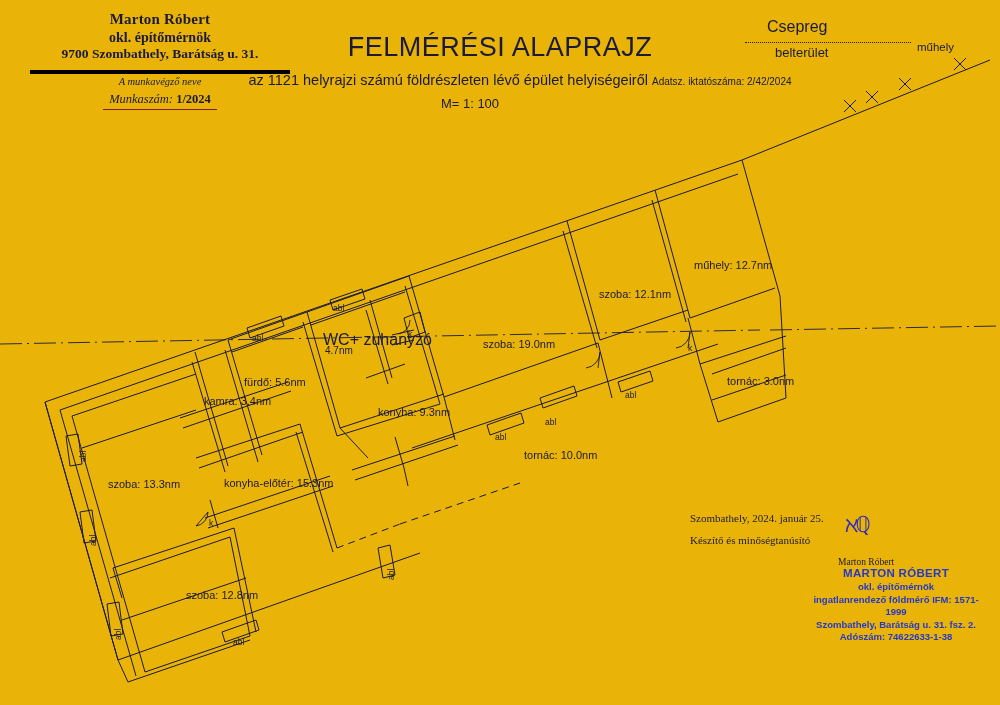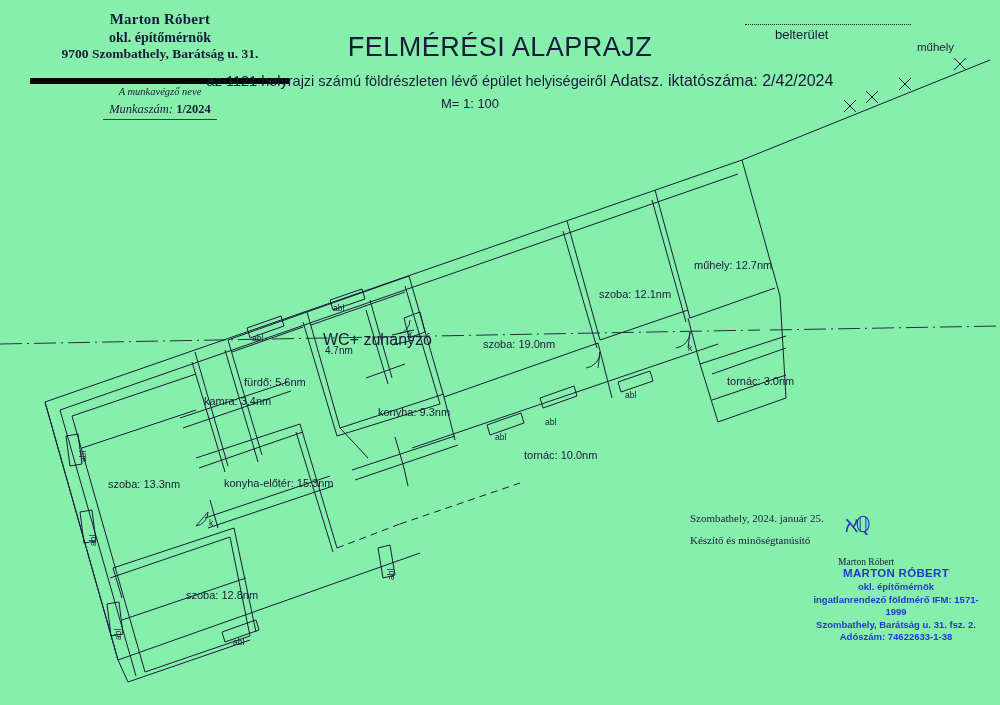--- a/index.html
+++ b/index.html
@@ -13,21 +13,21 @@
     position: relative;
     font-family: "Liberation Sans", sans-serif;
     color: #1a1a3a;
     overflow: hidden;
   }
   .page {
     position: absolute;
     left: 0; top: 0;
     width: 1000px;
     height: 705px;
-    background: #86efac;
+    background: #eab308;
   }
   svg.drawing {
     position: absolute;
     left: 0; top: 0;
     width: 1000px;
     height: 705px;
   }
 
   
   .hdr-left {
@@ -46,22 +46,22 @@
   }
   .hdr-left .prof {
     font-family: "Liberation Serif", serif;
     font-weight: bold;
     font-size: 14px;
   }
   .hdr-left .addr {
     font-family: "Liberation Serif", serif;
     font-weight: bold;
     font-size: 13.5px;
-    border-bottom: 6px solid #000000;
-    padding-bottom: 15px;
+    border-bottom: 4px solid #000000;
+    padding-bottom: 7px;
     display: block;
   }
   .hdr-left .sub {
     font-family: "Liberation Serif", serif;
     font-style: italic;
     font-size: 10.5px;
     margin-top: 1px;
   }
   .hdr-left .munka {
     font-family: "Liberation Serif", serif;
@@ -86,21 +86,21 @@
   .title-sub {
     position: absolute;
     left: 200px;
     top: 72px;
     width: 640px;
     text-align: center;
     font-size: 14.5px;
     white-space: nowrap;
   }
   .title-sub .adatsz {
-    font-size: 16px;
+    font-size: 10px;
   }
   .title-scale {
     position: absolute;
     left: 350px;
     top: 96px;
     width: 240px;
     text-align: center;
     font-size: 13px;
   }
 
@@ -361,20 +361,21 @@
   </div>
 
   <div class="title-main">FELMÉRÉSI ALAPRAJZ</div>
   <div class="title-sub">
     <span>az 1121 helyrajzi számú földrészleten lévő épület helyiségeiről</span>
     <span class="adatsz">Adatsz. iktatószáma: 2/42/2024</span>
   </div>
   <div class="title-scale">M= 1: 100</div>
 
   <div class="hdr-right">
+    <div class="city">Csepreg</div>
     <div class="rule"></div>
     <div class="varos">műhely</div>
     <div class="belter">belterület</div>
   </div>
 
   <div class="room" style="left:694px; top:259px;">műhely: 12.7nm</div>
   <div class="room" style="left:599px; top:288px;">szoba: 12.1nm</div>
   <div class="room" style="left:483px; top:338px;">szoba: 19.0nm</div>
   <div class="room" style="left:323px; top:331px; font-size:16px;">WC+ zuhanyzó</div>
   <div class="room" style="left:325px; top:345px; font-size:10px;">4.7nm</div>

